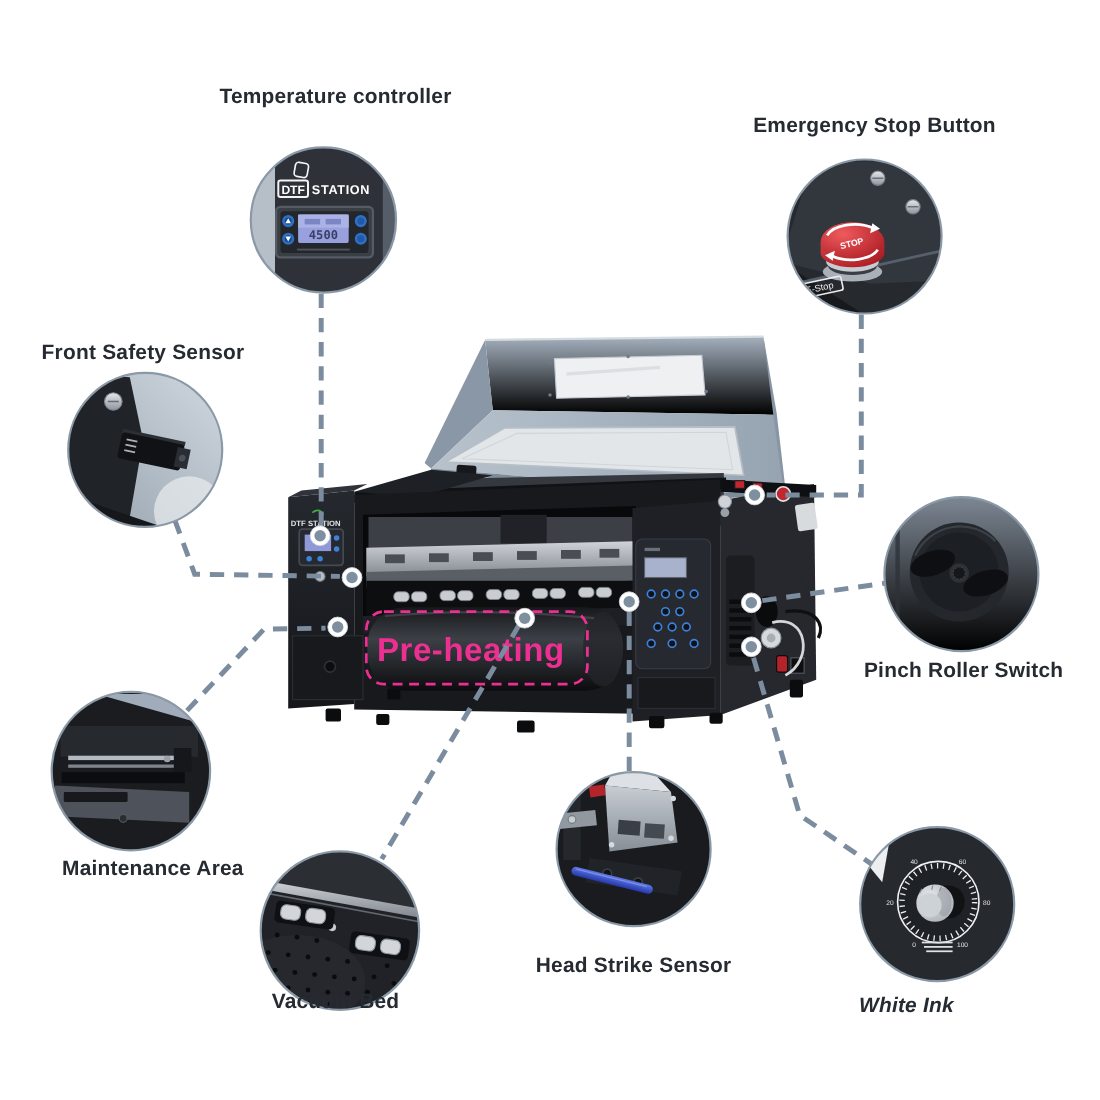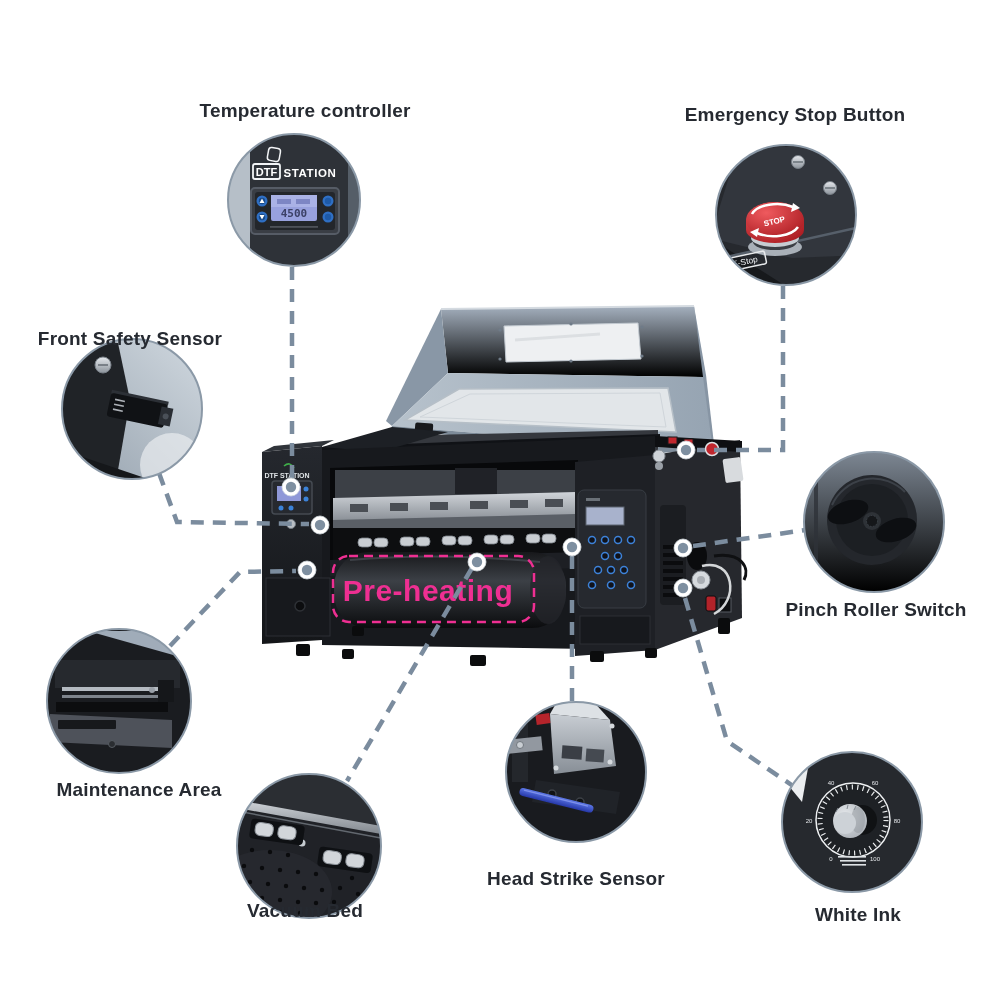--- a/index.html
+++ b/index.html
@@ -528,24 +528,24 @@
         <line x1="856" y1="806" x2="854" y2="810" stroke="#848b92" stroke-width="1"></line>
       </g>
       <rect x="838" y="856" width="28" height="1.6" fill="#dfe3e6"></rect>
       <rect x="840" y="860" width="26" height="1.6" fill="#dfe3e6"></rect>
       <rect x="842" y="864" width="24" height="1.6" fill="#dfe3e6"></rect>
     </g>
     <circle cx="852" cy="822" r="70" fill="none" stroke="#8b99a7" stroke-width="2"></circle>
   </g>
 </svg>
 
-<div class="callout-label" style="left:305px;top:100px;">Temperature controller</div>
+<div class="callout-label" style="left:305px;top:78px;">Temperature controller</div>
 <div class="callout-label" style="left:783px;top:104px;margin-left:12px;">Emergency Stop Button</div>
-<div class="callout-label" style="left:130px;top:310px;margin-top:18px;">Front Safety Sensor</div>
+<div class="callout-label" style="left:130px;top:310px;">Front Safety Sensor</div>
 <div class="callout-label" style="left:876px;top:599px;">Pinch Roller Switch</div>
 <div class="callout-label" style="left:126px;top:779px;margin-left:13px;">Maintenance Area</div>
 <div class="callout-label" style="left:305px;top:900px;">Vacuum Bed</div>
 <div class="callout-label" style="left:576px;top:856px;margin-top:12px;">Head Strike Sensor</div>
-<div class="callout-label" style="left:858px;top:904px;">
+<div class="callout-label" style="left:824px;top:904px;font-style:italic;">
   <span style="display:block">White Ink</span>
 </div>
 
 </div>
 
 </body></html>

